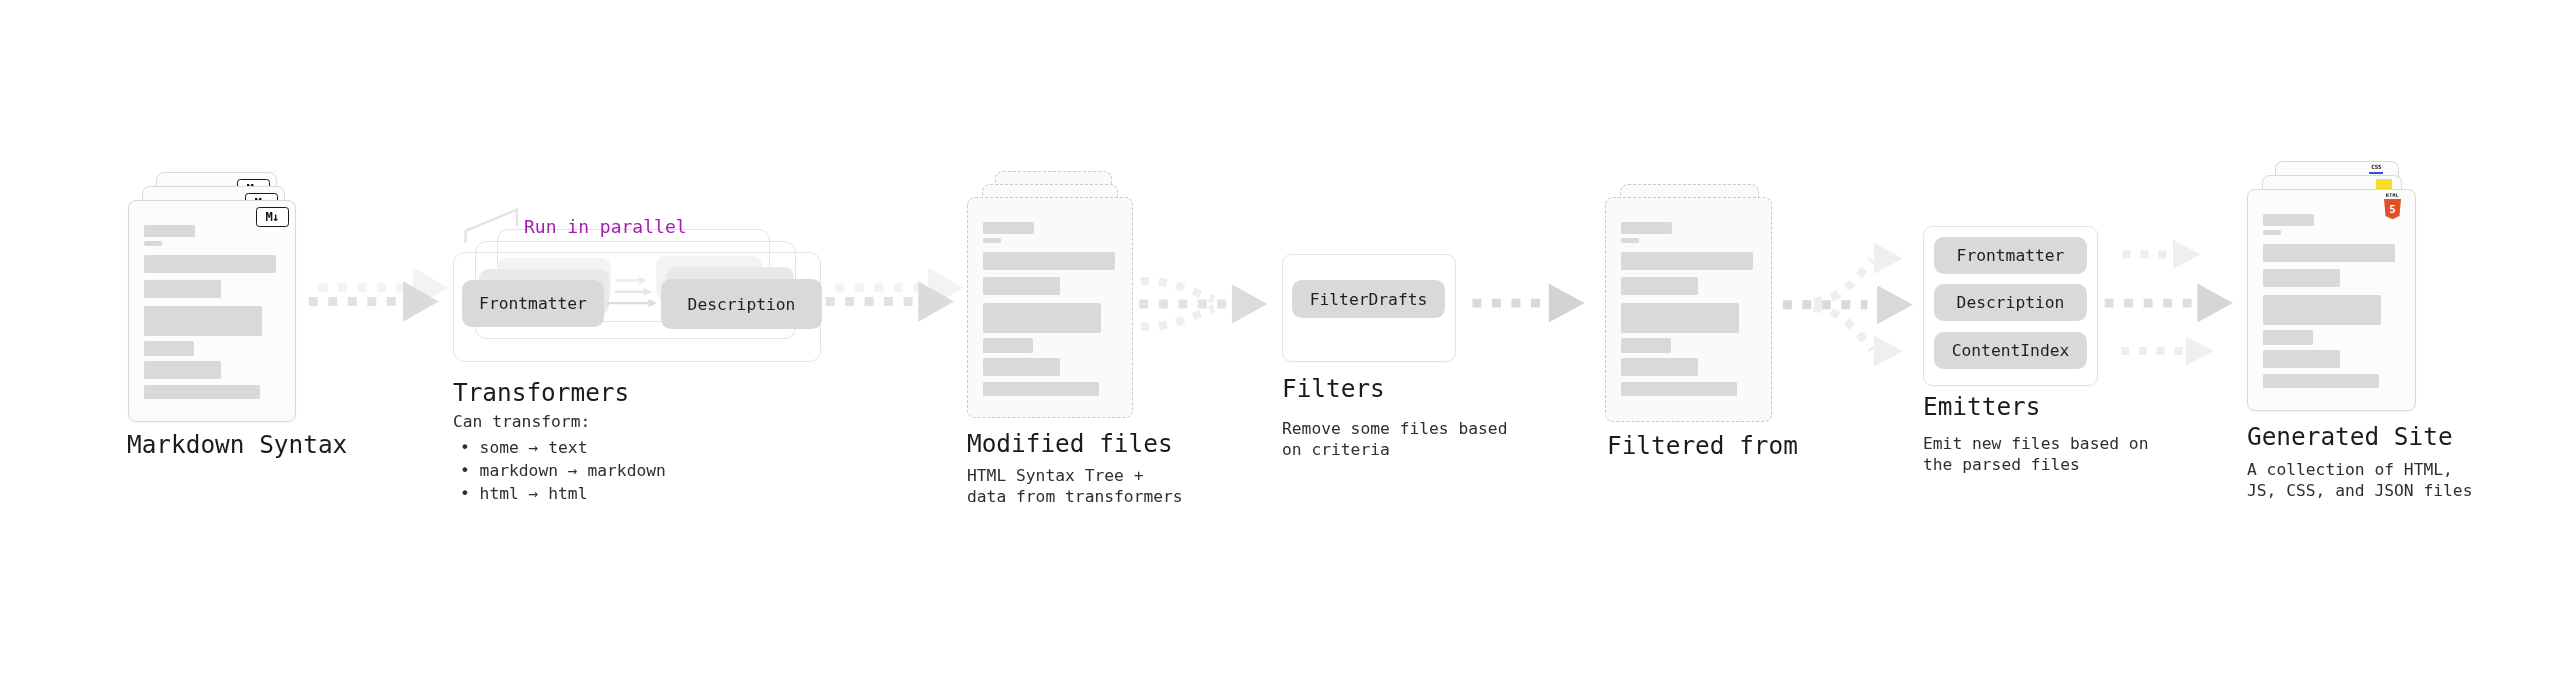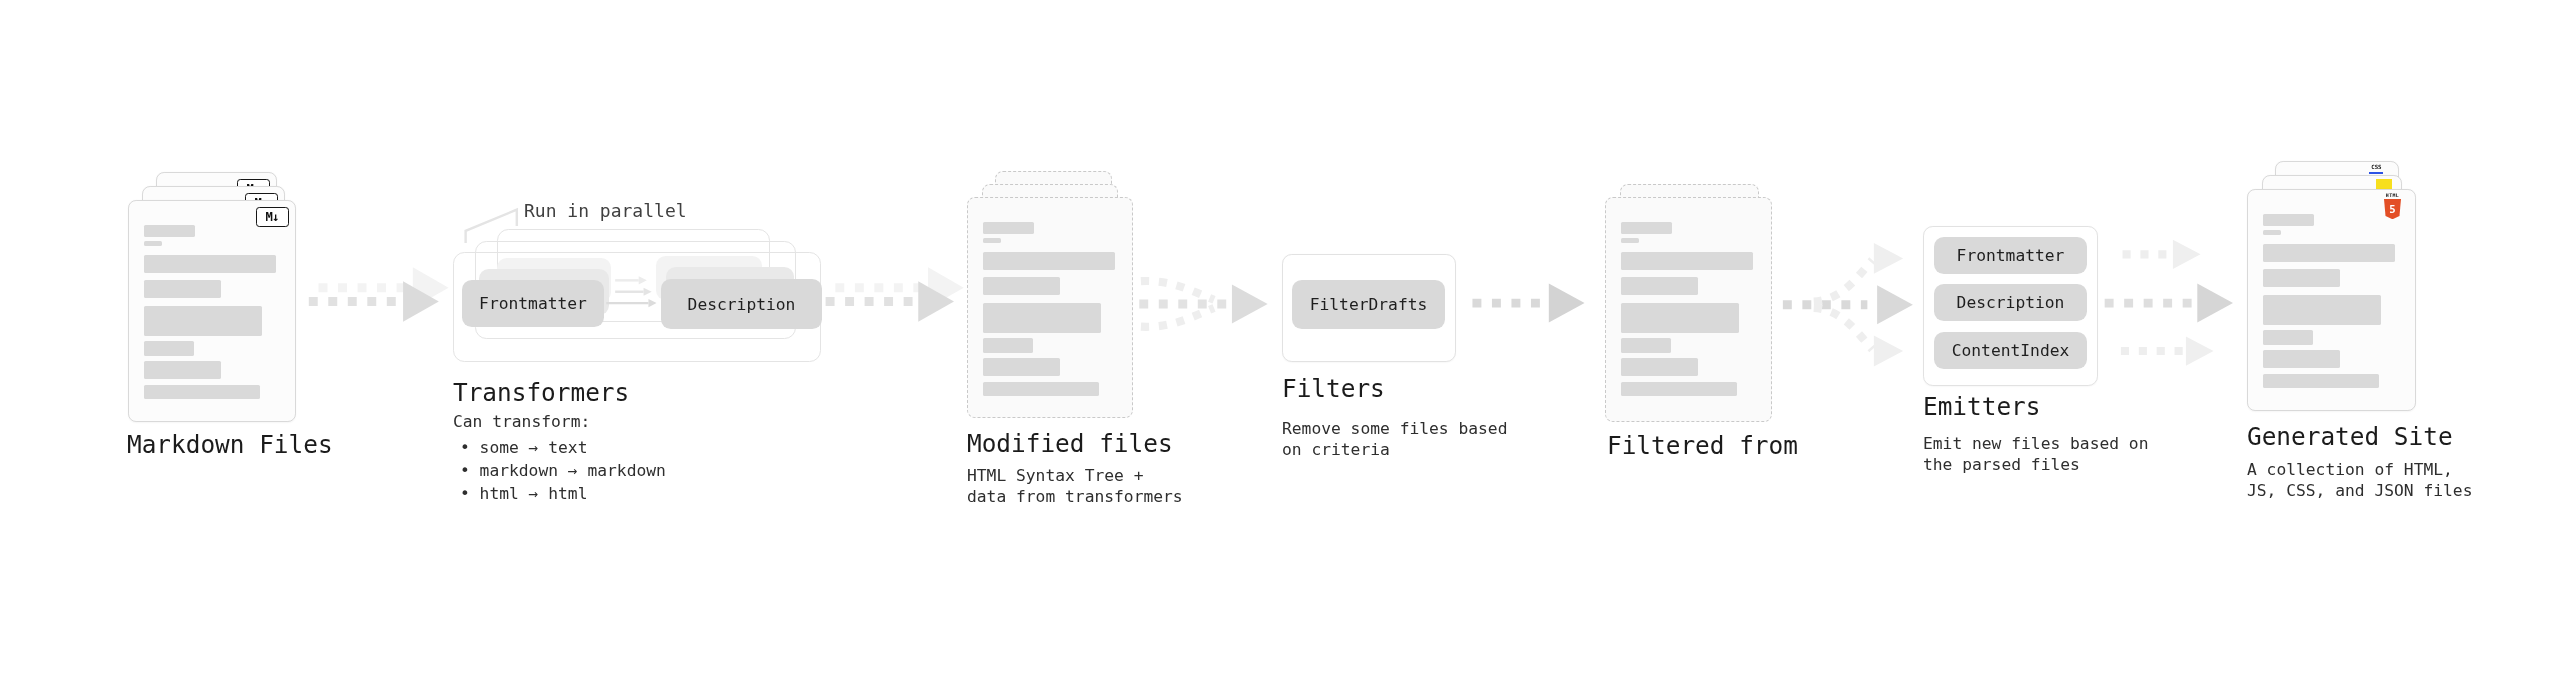--- a/index.html
+++ b/index.html
@@ -28,21 +28,21 @@
         display:flex;align-items:center;justify-content:center;
         font-size:16.3px;color:#1f1f1f;white-space:nowrap;}
   .pill.echo1{background:#e9e9e9;}
   .pill.echo2{background:#f3f3f3;}
 
   .h{position:absolute;font-size:24.4px;font-weight:500;color:#1b1b1b;
      line-height:1.15;white-space:nowrap;}
   .desc{position:absolute;font-size:16.3px;color:#2e2e2e;line-height:21px;white-space:pre-line;}
   .bullets{position:absolute;font-size:16.3px;color:#2e2e2e;}
   .bullets div{line-height:23px;white-space:nowrap;}
-  .callout-text{position:absolute;font-size:18px;color:#404040;white-space:nowrap;}
+  .callout-text{position:absolute;font-size:18px;color:#a21caf;white-space:nowrap;margin-top:16px;}
 
   
   .css-badge{position:absolute;right:14.6px;top:3.3px;width:14px;text-align:center;}
   .css-badge .css-txt{font-size:5.7px;font-weight:bold;color:#111;line-height:5.7px;}
   .css-badge .css-bar{height:2.4px;margin-top:0.8px;background:var(--css-blue,#2d53e5);}
   .js-badge{position:absolute;right:9px;top:3.3px;width:16.3px;height:9.8px;
             background:var(--js-yellow,#f7df1e);}
   .html5-logo{position:absolute;right:14px;top:3.3px;width:17px;}
   .html5-word{font-size:4.9px;font-weight:bold;color:#111;text-align:center;line-height:5.7px;letter-spacing:0.4px;}
   .html5-shield{width:17px;height:20.3px;background:var(--html5-orange,#e34f26);
@@ -78,21 +78,21 @@
       <div class="md-badge">M↓</div>
     <div class="bar" style="left: 14.6px; top: 23.6px; width: 51px; height: 12.2px;"></div>
         <div class="bar" style="left: 14.6px; top: 40px; width: 18px; height: 4.9px;"></div>
         <div class="bar" style="left: 14.6px; top: 54px; width: 132px; height: 18px;"></div>
         <div class="bar" style="left: 14.6px; top: 79px; width: 77px; height: 18px;"></div>
         <div class="bar" style="left: 14.6px; top: 105px; width: 118px; height: 30px;"></div>
         <div class="bar" style="left: 14.6px; top: 140px; width: 50px; height: 14.6px;"></div>
         <div class="bar" style="left: 14.6px; top: 160px; width: 77px; height: 18px;"></div>
         <div class="bar" style="left: 14.6px; top: 184px; width: 116px; height: 14px;"></div>
       </div>
-    <div class="h" style="left:127px;top:431px;">Markdown Files</div>
+    <div class="h" style="left:127px;top:431px;">Markdown Syntax</div>
   </div>
 
   <div>
     <div class="tf-box" style="left:497px;top:229px;width:271px;height:91px;"></div>
     <div class="tf-box" style="left:475px;top:241px;width:319px;height:96px;"></div>
     <div class="tf-box" style="left:453px;top:252px;width:366px;height:108px;"></div>
 
     <div class="pill echo2" style="left:497px;top:258px;width:114px;height:44px;"></div>
     <div class="pill echo1" style="left:479px;top:269px;width:130px;height:46px;"></div>
     <div class="pill" style="left:462px;top:280px;width:142px;height:47px;">Frontmatter</div>
@@ -125,21 +125,21 @@
         <div class="bar" style="left: 14.6px; top: 160px; width: 77px; height: 18px;"></div>
         <div class="bar" style="left: 14.6px; top: 184px; width: 116px; height: 14px;"></div>
       </div>
     <div class="h" style="left:967px;top:430px;">Modified files</div>
     <div class="desc" style="left:967px;top:465px;">HTML Syntax Tree +
 data from transformers</div>
   </div>
 
   <div>
     <div class="panel" style="left:1282px;top:254px;width:172px;height:106px;"></div>
-    <div class="pill" style="left:1292px;top:280px;width:153px;height:49px;">FilterDrafts</div>
+    <div class="pill" style="left:1292px;top:280px;width:153px;height:38px;">FilterDrafts</div>
     <div class="h" style="left:1282px;top:375px;">Filters</div>
     <div class="desc" style="left:1282px;top:418px;">Remove some files based
 on criteria</div>
   </div>
 
   <div>
     <div class="doc-card dashed" style="left:1620px;top:184px;width:137px;height:223px;"></div>
     <div class="doc-card dashed doc-bars" style="left:1605px;top:197px;width:165px;height:223px;">
         <div class="bar" style="left: 14.6px; top: 23.6px; width: 51px; height: 12.2px;"></div>
         <div class="bar" style="left: 14.6px; top: 40px; width: 18px; height: 4.9px;"></div>

